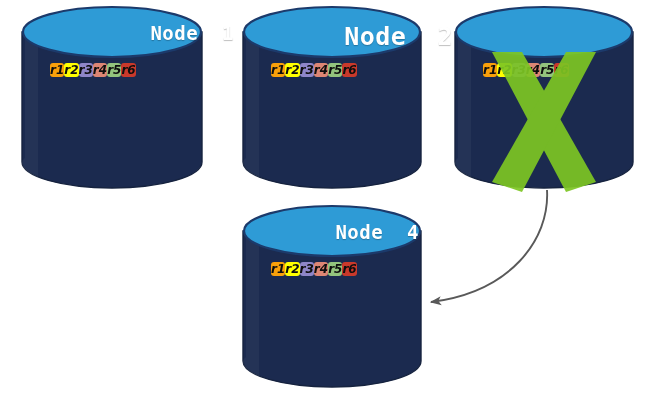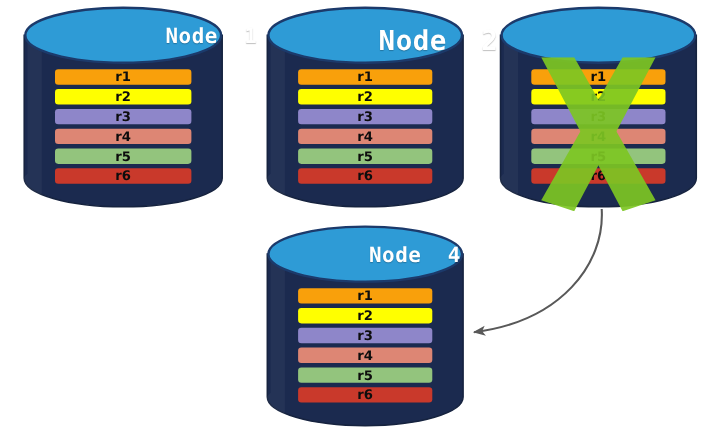--- a/index.html
+++ b/index.html
@@ -38,21 +38,22 @@
     font-weight: bold;
     letter-spacing: 0.5px;
     text-shadow: 0 1px 1px rgba(0,0,0,0.25);
     white-space: pre;
     pointer-events: none;
     margin-left: 32px;
   }
   .rows {
     position: absolute;
     display: flex;
-    flex-direction: column;
+    flex-direction: row;
+    font-style: italic;
   }
   .row {
     position: relative;
     border-radius: 3px;
     text-align: center;
     font-family: "DejaVu Sans", sans-serif;
     font-weight: bold;
     color: #0d0d0d;
     box-sizing: border-box;
     line-height: 1;

